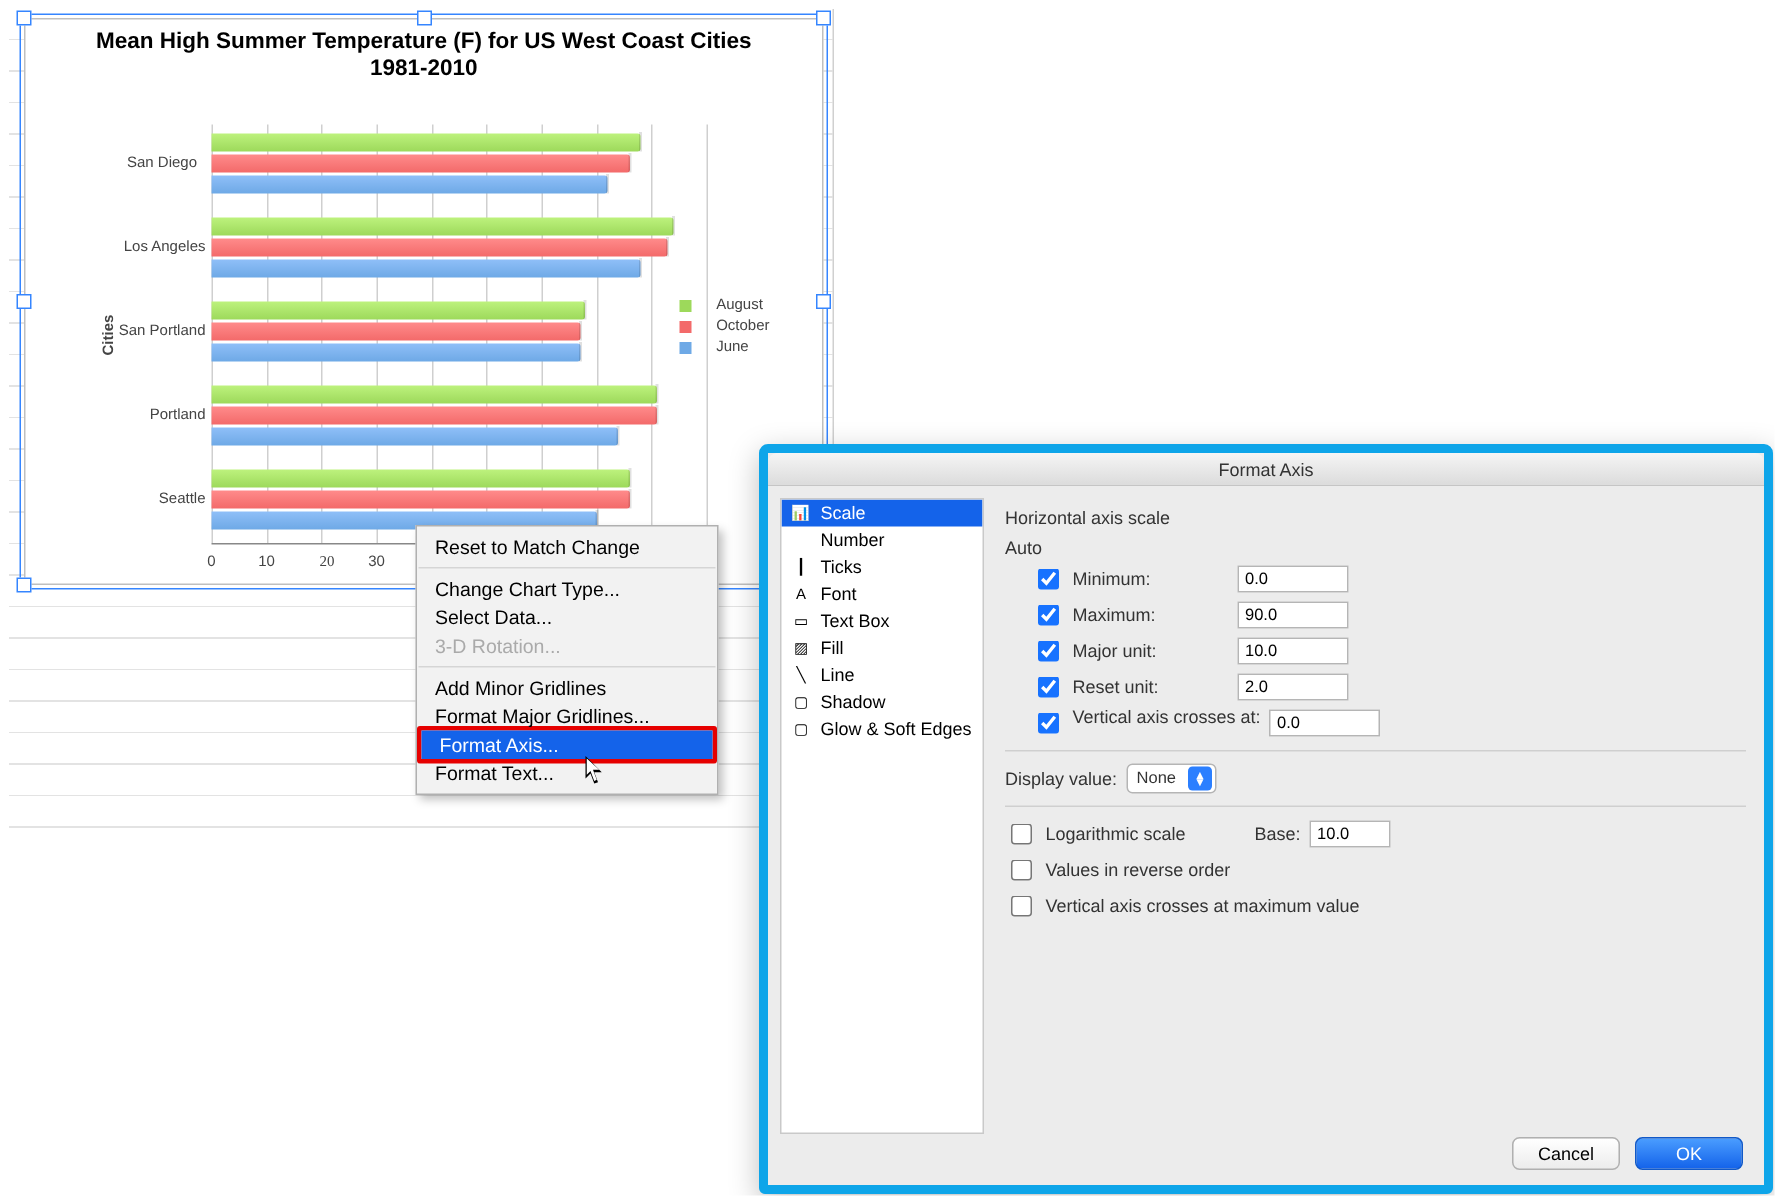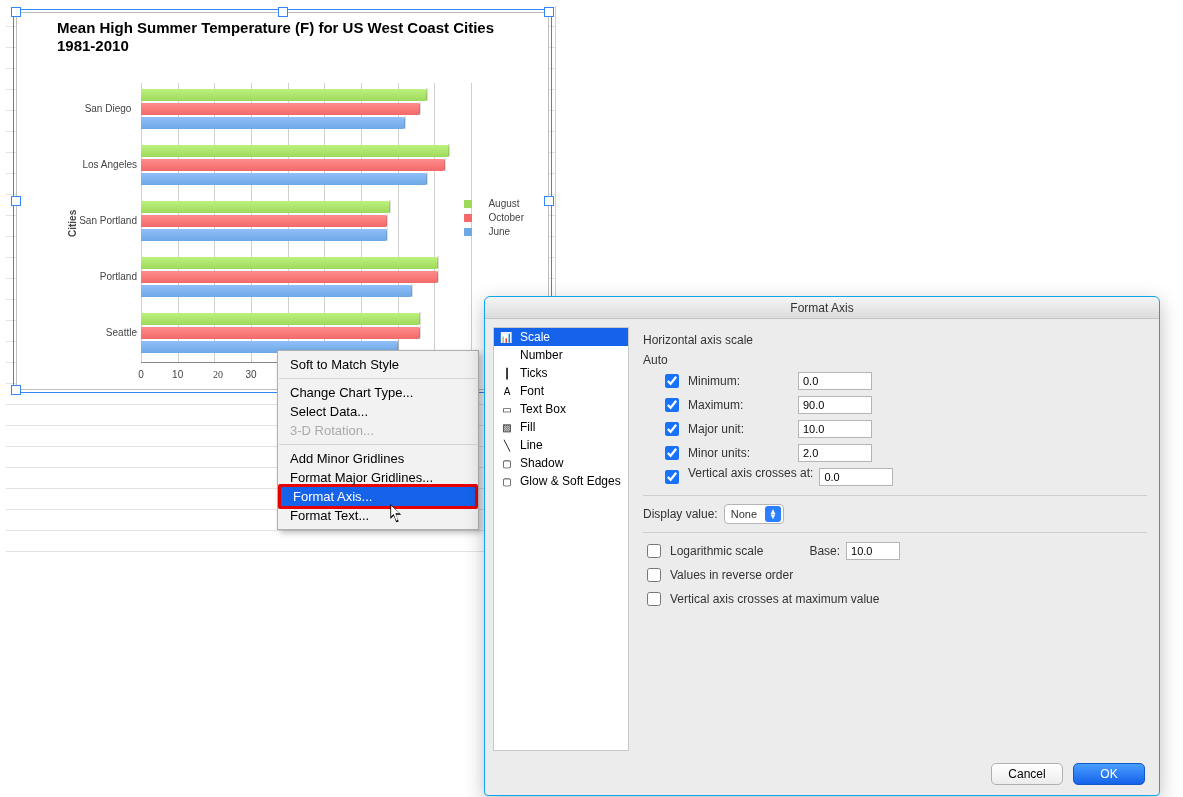--- a/index.html
+++ b/index.html
@@ -48,20 +48,21 @@
   .handle.tl { left:-6px; top:-6px; }
   .handle.tr { right:-6px; top:-6px; }
   .handle.bl { left:-6px; bottom:-6px; }
   .handle.br { right:-6px; bottom:-6px; }
   .handle.tm { left:50%; top:-6px; margin-left:-5px; }
   .handle.bm { left:50%; bottom:-6px; margin-left:-5px; }
   .handle.ml { left:-6px; top:50%; margin-top:-5px; }
   .handle.mr { right:-6px; top:50%; margin-top:-5px; }
 
   .chart-title {
+    text-align: center;
     font-weight: bold;
     font-size: 15px;
     padding: 6px 40px 0;
     line-height: 1.2;
   }
 
   .plot-area {
     position: absolute;
     left: 124px;
     top: 70px;
@@ -122,21 +123,21 @@
   .bar-jul { top: 14px; background: linear-gradient(#ff8b8b,#f36a6a); }
   .bar-jun { top: 28px; background: linear-gradient(#8fbff8,#6ea9e6); }
 
   .legend {
     position: absolute;
     right: 18px;
     top: 182px;
     font-size: 10px;
     color: #444;
   }
-  .legend div { margin: 3px 6px; display:flex; align-items:center; gap:16px; }
+  .legend div { margin: 3px 17px; display:flex; align-items:center; gap:16px; }
   .swatch { width:8px; height:8px; display:inline-block; }
 
   
   .context-menu {
     position: absolute;
     left: 277px;
     top: 350px;
     width: 202px;
     background: #f2f2f2;
     border: 1px solid #b0b0b0;
@@ -161,26 +162,26 @@
   }
   .cursor-arrow {
     position:absolute;
     left:390px; top:504px;
     width:14px; height:20px;
   }
 
   
   .dialog {
     position: absolute;
-    left: 484px;
+    left: 506px;
     top: 296px;
     width: 676px;
     height: 500px;
     background: #ececec;
-    border: 1px solid #0ea5e9;
+    border: 6px solid #0ea5e9;
     box-shadow: 0 6px 20px rgba(0,0,0,.25);
     border-radius: 6px 6px 4px 4px;
     overflow: hidden;
     font-size: 12px;
   }
   .dialog-titlebar {
     height: 22px;
     background: linear-gradient(#f5f5f5,#dcdcdc);
     border-bottom: 1px solid #c5c5c5;
     text-align: center;
@@ -354,21 +355,21 @@
       </div>
     </div>
 <div class="cat-label" style="top: 90px; text-align: center;">San Diego</div>
     <div class="cat-label" style="top: 146px;">Los Angeles</div>
     <div class="cat-label" style="top: 202px;">San Portland</div>
     <div class="cat-label" style="top: 258px;">Portland</div>
     <div class="cat-label" style="top: 314px;">Seattle</div>
   </div>
 
 <div class="context-menu" id="cmenu">
-    <div class="cm-item">Soft to Match Style</div>
+    <div class="cm-item">Reset to Match Change</div>
     <div class="cm-sep"></div>
     <div class="cm-item">Change Chart Type...</div>
     <div class="cm-item">Select Data...</div>
     <div class="cm-item disabled">3-D Rotation...</div>
     <div class="cm-sep"></div>
     <div class="cm-item">Add Minor Gridlines</div>
     <div class="cm-item">Format Major Gridlines...</div>
     <div class="cm-highlight">
       <div class="cm-item selected">Format Axis...</div>
     </div>
@@ -444,21 +445,21 @@
         <div class="row">
           <label>
             <input type="checkbox" checked="" style="">
             <span class="lbl2">Major unit:</span>
           </label>
           <input class="val" type="text" value="10.0" style="">
         </div>
         <div class="row">
           <label>
             <input type="checkbox" checked="" style="">
-            <span class="lbl2">Minor units:</span>
+            <span class="lbl2">Reset unit:</span>
           </label>
           <input class="val" type="text" value="2.0" style="">
         </div>
         <div class="row">
           <label style="align-items:flex-start">
             <input type="checkbox" checked="" style="">
             <span class="lbl2" style="white-space:normal;line-height:1.1">Vertical axis crosses at:</span>
           </label>
           <input class="val" type="text" value="0.0" style="">
         </div>

